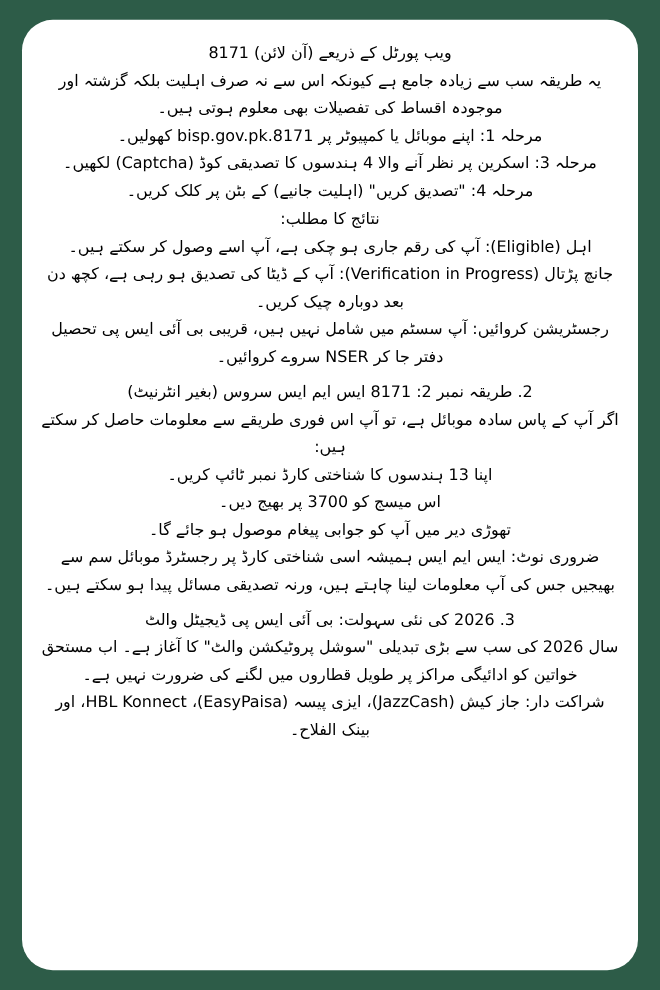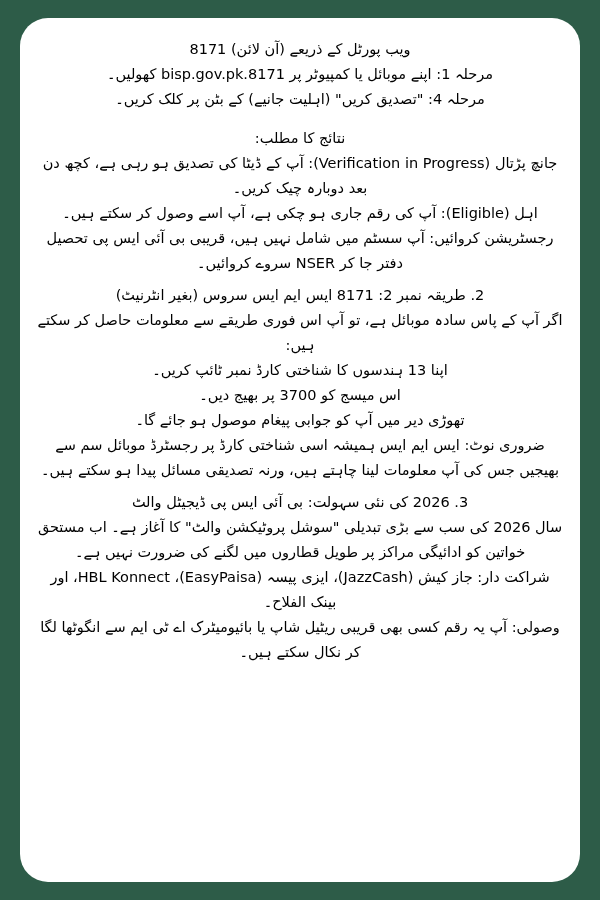--- a/index.html
+++ b/index.html
@@ -38,41 +38,42 @@
     line-height: 25px;
   }
   .doc p {
     margin: 0;
     padding: 0;
   }
   .doc p.heading {
     margin-top: 7px;
   }
   .doc p.subheading {
-    margin-top: 14px;
+    margin-top: 1px;
   }
 </style>
 </head>
 <body>
 
 <div class="page">
   <div class="card">
     <div class="doc">
         <p class="heading">ویب پورٹل کے ذریعے (آن لائن) 8171</p>
+        <p class="body">یہ طریقہ سب سے زیادہ جامع ہے کیونکہ اس سے نہ صرف اہلیت بلکہ گزشتہ اور موجودہ اقساط کی تفصیلات بھی معلوم ہوتی ہیں۔</p>
         <p class="body">مرحلہ 1: اپنے موبائل یا کمپیوٹر پر bisp.gov.pk.8171 کھولیں۔</p>
+        <p class="body">مرحلہ 3: اسکرین پر نظر آنے والا 4 ہندسوں کا تصدیقی کوڈ (Captcha) لکھیں۔</p>
         <p class="body">مرحلہ 4: "تصدیق کریں" (اہلیت جانیے) کے بٹن پر کلک کریں۔</p>
         <p class="subheading">نتائج کا مطلب:</p>
+        <p class="body">اہل (Eligible): آپ کی رقم جاری ہو چکی ہے، آپ اسے وصول کر سکتے ہیں۔</p>
         <p class="body">جانچ پڑتال (Verification in Progress): آپ کے ڈیٹا کی تصدیق ہو رہی ہے، کچھ دن بعد دوبارہ چیک کریں۔</p>
-        <p class="body">اہل (Eligible): آپ کی رقم جاری ہو چکی ہے، آپ اسے وصول کر سکتے ہیں۔</p>
         <p class="body">رجسٹریشن کروائیں: آپ سسٹم میں شامل نہیں ہیں، قریبی بی آئی ایس پی تحصیل دفتر جا کر NSER سروے کروائیں۔</p>
         <p class="heading">2. طریقہ نمبر 2: 8171 ایس ایم ایس سروس (بغیر انٹرنیٹ)</p>
         <p class="body">اگر آپ کے پاس سادہ موبائل ہے، تو آپ اس فوری طریقے سے معلومات حاصل کر سکتے ہیں:</p>
         <p class="body">اپنا 13 ہندسوں کا شناختی کارڈ نمبر ٹائپ کریں۔</p>
         <p class="body">اس میسج کو 3700 پر بھیج دیں۔</p>
         <p class="body">تھوڑی دیر میں آپ کو جوابی پیغام موصول ہو جائے گا۔</p>
         <p class="body">ضروری نوٹ: ایس ایم ایس ہمیشہ اسی شناختی کارڈ پر رجسٹرڈ موبائل سم سے بھیجیں جس کی آپ معلومات لینا چاہتے ہیں، ورنہ تصدیقی مسائل پیدا ہو سکتے ہیں۔</p>
         <p class="heading">3. 2026 کی نئی سہولت: بی آئی ایس پی ڈیجیٹل والٹ</p>
         <p class="body">سال 2026 کی سب سے بڑی تبدیلی "سوشل پروٹیکشن والٹ" کا آغاز ہے۔ اب مستحق خواتین کو ادائیگی مراکز پر طویل قطاروں میں لگنے کی ضرورت نہیں ہے۔</p>
         <p class="body">شراکت دار: جاز کیش (JazzCash)، ایزی پیسہ (EasyPaisa)، HBL Konnect، اور بینک الفلاح۔</p>
-        <p class="body">وصولی: آپ یہ رقم کسی بھی قریبی ریٹیل شاپ یا بائیومیٹرک اے ٹی ایم سے انگوٹھا لگا کر نکال سکتے ہیں۔</p>
       </div>
   </div>
 </div>
 
 </body></html>

